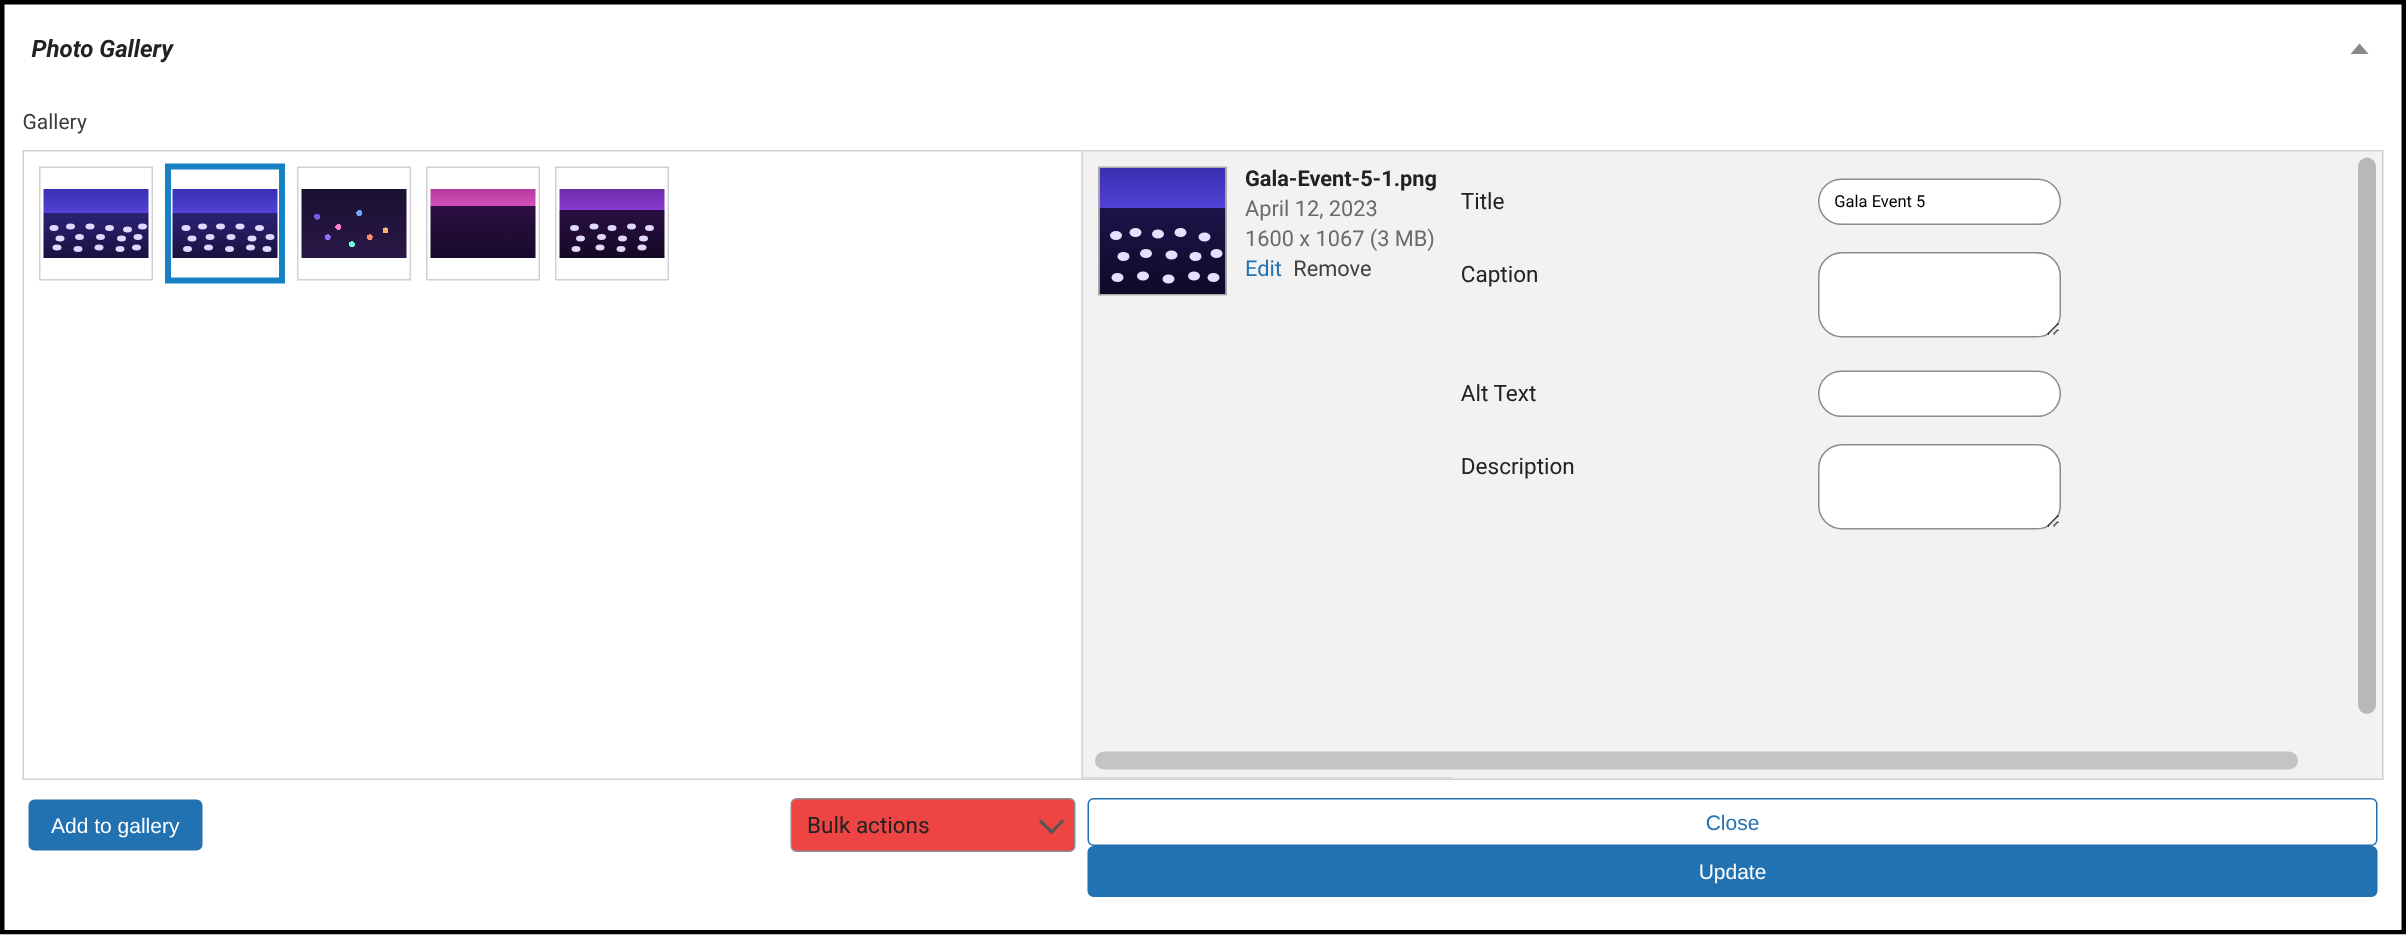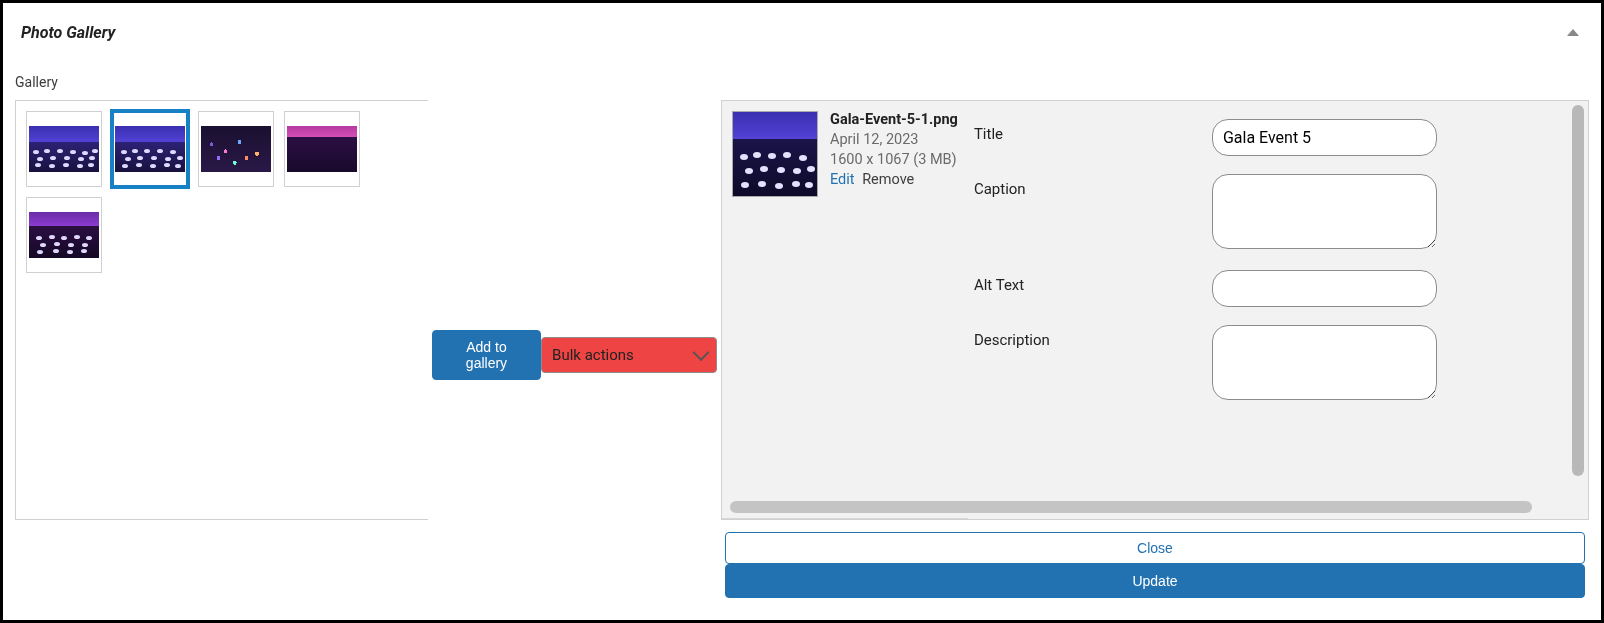--- a/index.html
+++ b/index.html
@@ -47,21 +47,21 @@
   }
 
   .gallery-wrap {
     display:flex;
     gap:0;
   }
 
   .left-pane {
     width:706px;
     display:flex;
-    flex-direction:row;
+    flex-direction:column;
   }
   .thumbs-box {
     border:1px solid #d0d0d0;
     border-right:none;
     height:420px;
     padding:10px;
     display:flex;
     flex-wrap:wrap;
     gap:10px;
     align-content:flex-start;
@@ -215,21 +215,21 @@
     padding-top:6px;
   }
   .field-input {
     flex:1;
   }
   .field-input input[type=text], .field-input textarea {
     width:100%;
     border:1px solid #8c8c8c;
     border-radius:16px;
     padding:8px 10px;
-    font-size:16px;
+    font-size:11px;
     font-family:inherit;
     background:#fff;
     resize:both;
   }
   .field-input textarea { resize: both; }
 
   .fake-scrollbar-v {
     width:12px;
     background:transparent;
     position:absolute;

